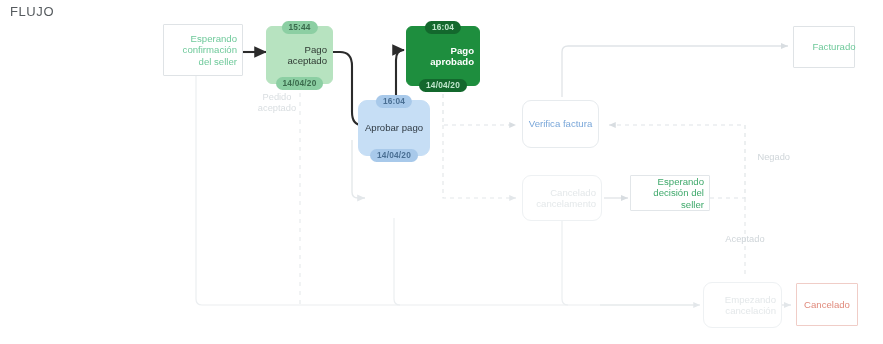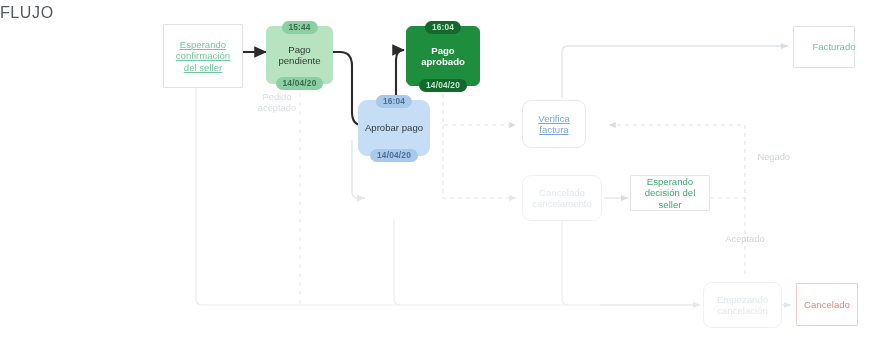--- a/index.html
+++ b/index.html
@@ -7,29 +7,29 @@
     width:883px;height:344px;
     font-family:"Liberation Sans","DejaVu Sans",sans-serif;
     -webkit-font-smoothing:antialiased;
     overflow:hidden;
     position:relative;
   }
   #canvas{position:absolute;left:0;top:0;width:883px;height:344px;}
   #svg-layer{position:absolute;left:0;top:0;width:883px;height:344px;}
 
   .page-title{
-    position:absolute;left:0;top:4px;
-    font-size:16px;letter-spacing:.6px;color:#555a5e;font-weight:400;
+    position:absolute;left:10px;top:4px;
+    font-size:13px;letter-spacing:.6px;color:#555a5e;font-weight:400;
   }
 
   
   .node{
     position:absolute;box-sizing:border-box;
     display:flex;align-items:center;justify-content:center;
-    text-align:center;line-height:1.18;
+    text-align:right;line-height:1.18;
     font-size:9.6px;
   }
   .node .lbl{display:block;padding:0 5px;}
 
   
   .sq{border:1px solid #dfe3e6;background:#ffffff;border-radius:1px;}
   
   .rd{border:1px solid #e2e6e9;background:#ffffff;border-radius:9px;}
 
   
@@ -113,44 +113,44 @@
     <path d="M243,52 L266,52" fill="none" stroke="#2b2b2b" stroke-width="2.1" marker-end="url(#ah-dark)"></path>
 
     <path d="M333,52 L340,52 Q352,52 352,66 L352,112 Q352,125 362,125 L372,125" fill="none" stroke="#2b2b2b" stroke-width="2.1" marker-end="url(#ah-dark)"></path>
 
     <path d="M396,99 L396,60 Q396,50 404,50" fill="none" stroke="#2b2b2b" stroke-width="2.1" marker-end="url(#ah-dark)"></path>
 
     <path d="M352,140 L352,192 Q352,198 358,198 L365,198" fill="none" stroke="#e4e8ea" stroke-width="1.4" marker-end="url(#ah-greyL)"></path>
 
   </svg>
 
-  <div class="node sq c-green-txt" style="left:163px;top:24px;width:80px;height:64px;text-decoration:underline;">
+  <div class="node sq c-green-txt" style="left:163px;top:24px;width:80px;height:52px;">
     <span class="lbl">Esperando confirmación del seller</span>
   </div>
 
   <div class="node fill-lightgreen" style="left:266px;top:26px;width:67px;height:58px;">
     <span class="badge top badge-green">15:44</span>
-    <span class="lbl">Pago pendiente</span>
+    <span class="lbl">Pago aceptado</span>
     <span class="badge bot badge-green">14/04/20</span>
   </div>
 
   <div class="node fill-darkgreen" style="left:406px;top:26px;width:74px;height:60px;">
     <span class="badge top badge-darkgreen">16:04</span>
     <span class="lbl">Pago aprobado</span>
     <span class="badge bot badge-darkgreen">14/04/20</span>
   </div>
 
   <div class="node fill-lightblue" style="left:358px;top:100px;width:72px;height:56px;">
     <span class="badge top badge-blue">16:04</span>
     <span class="lbl">Aprobar pago</span>
     <span class="badge bot badge-blue">14/04/20</span>
   </div>
 
 
-  <div class="node rd c-blue-txt" style="left:522px;top:100px;width:64px;height:48px;border-color:#e7ebee;text-decoration:underline;">
+  <div class="node rd c-blue-txt" style="left:522px;top:100px;width:77px;height:48px;border-color:#e7ebee;">
     <span class="lbl">Verifica factura</span>
   </div>
 
   <div class="node rd c-faint" style="left:522px;top:175px;width:80px;height:46px;">
     <span class="lbl">Cancelado cancelamento</span>
   </div>
 
   <div class="node sq c-green-strong" style="left:630px;top:175px;width:80px;height:36px;border-color:#e2e6e9;">
     <span class="lbl">Esperando decisión del seller</span>
   </div>

